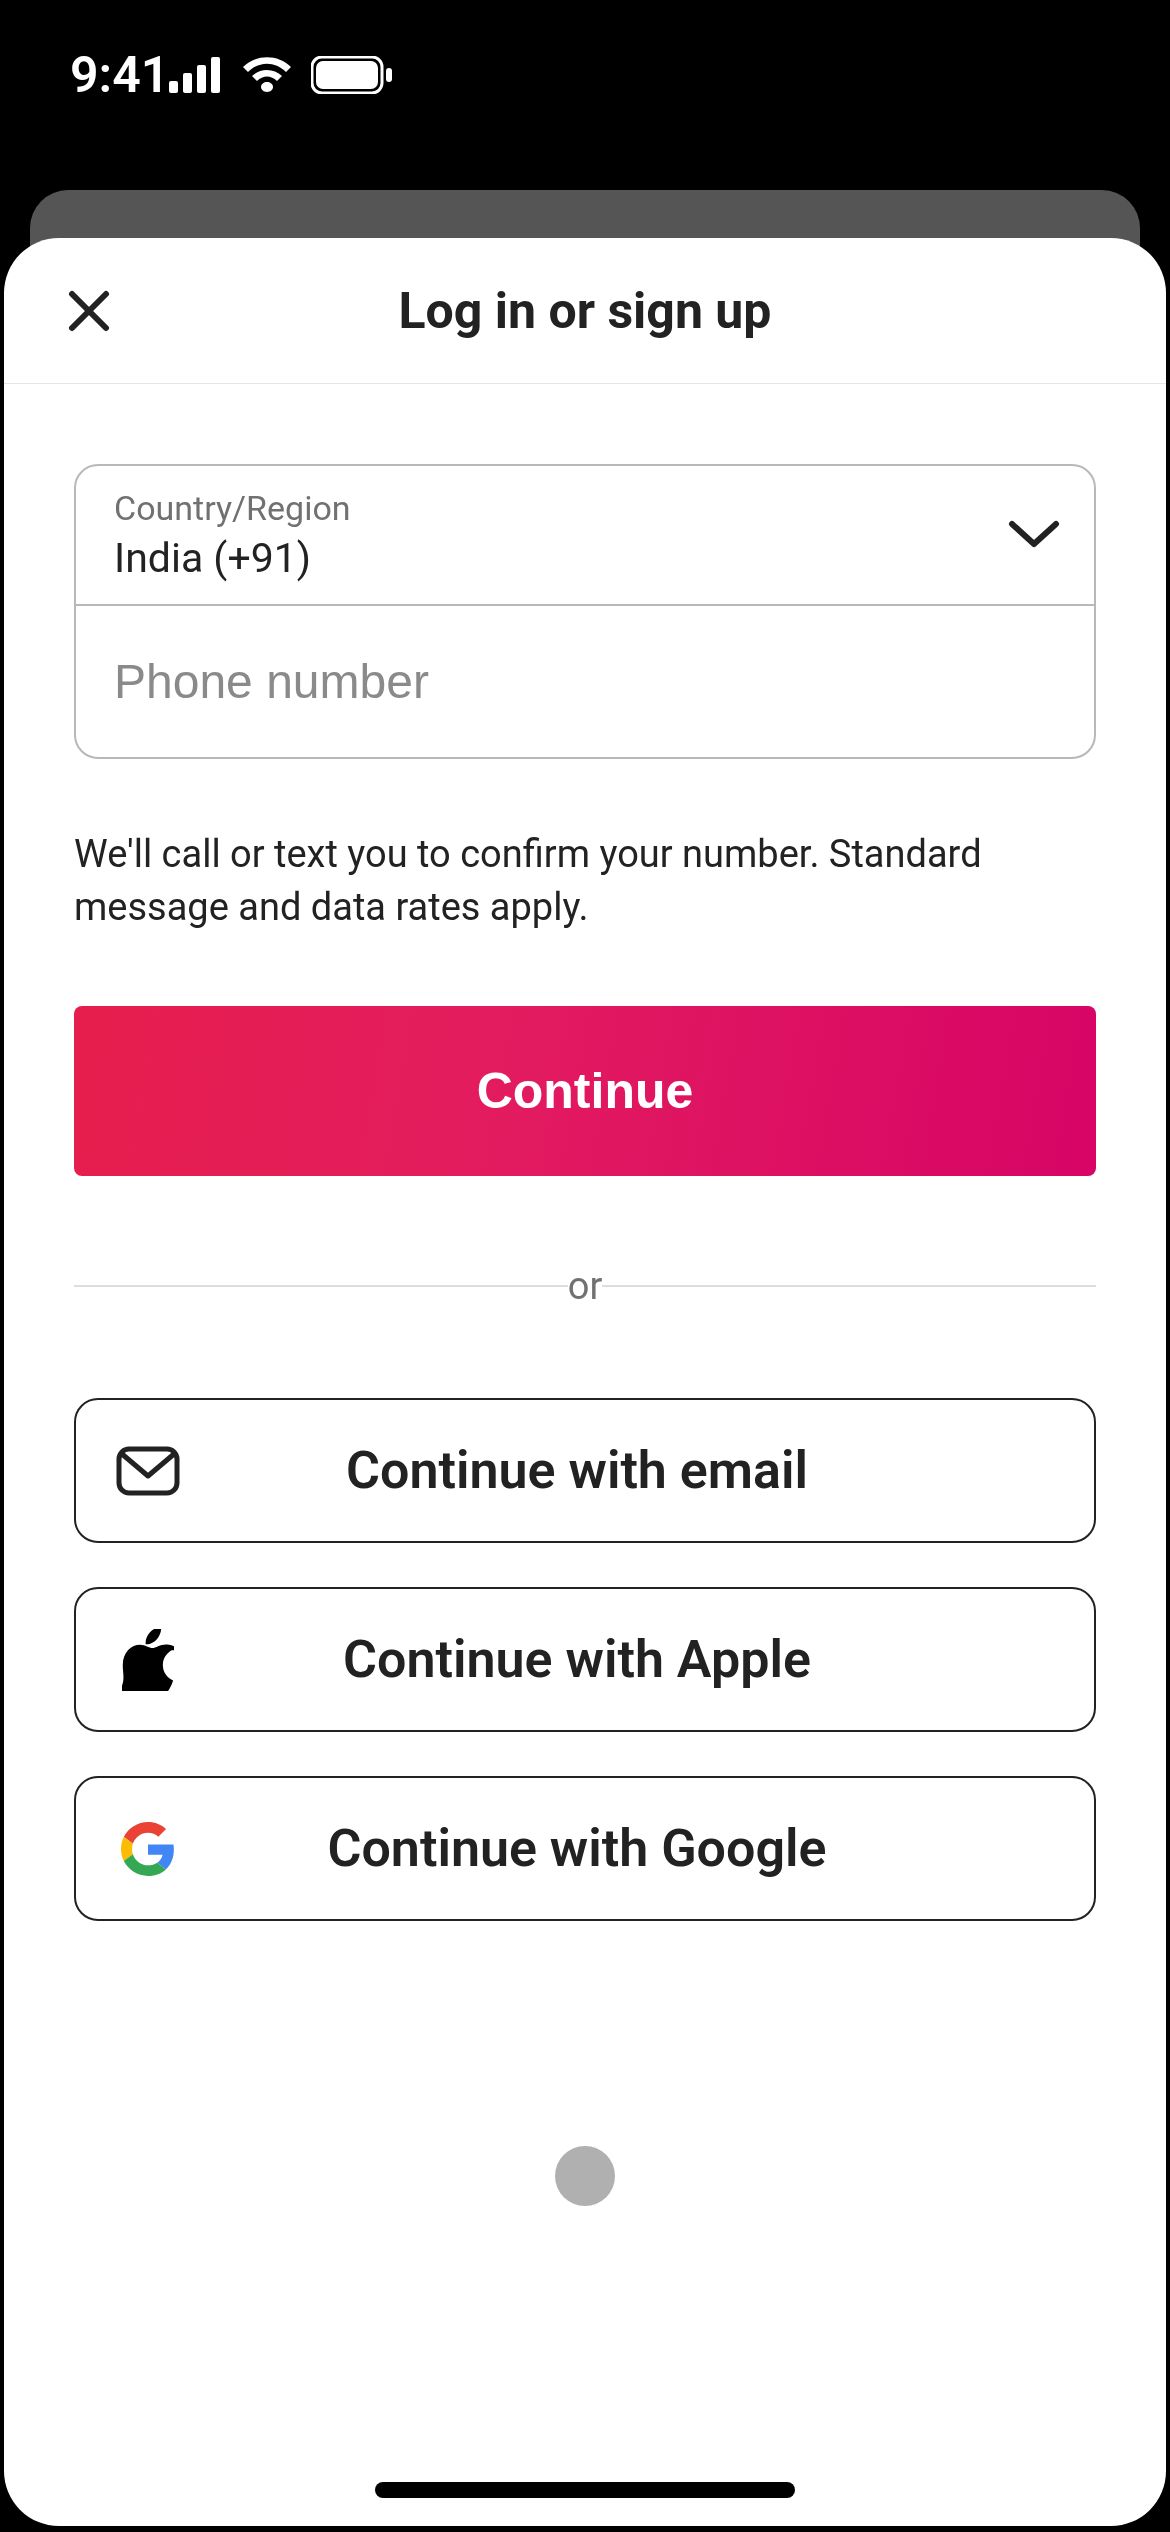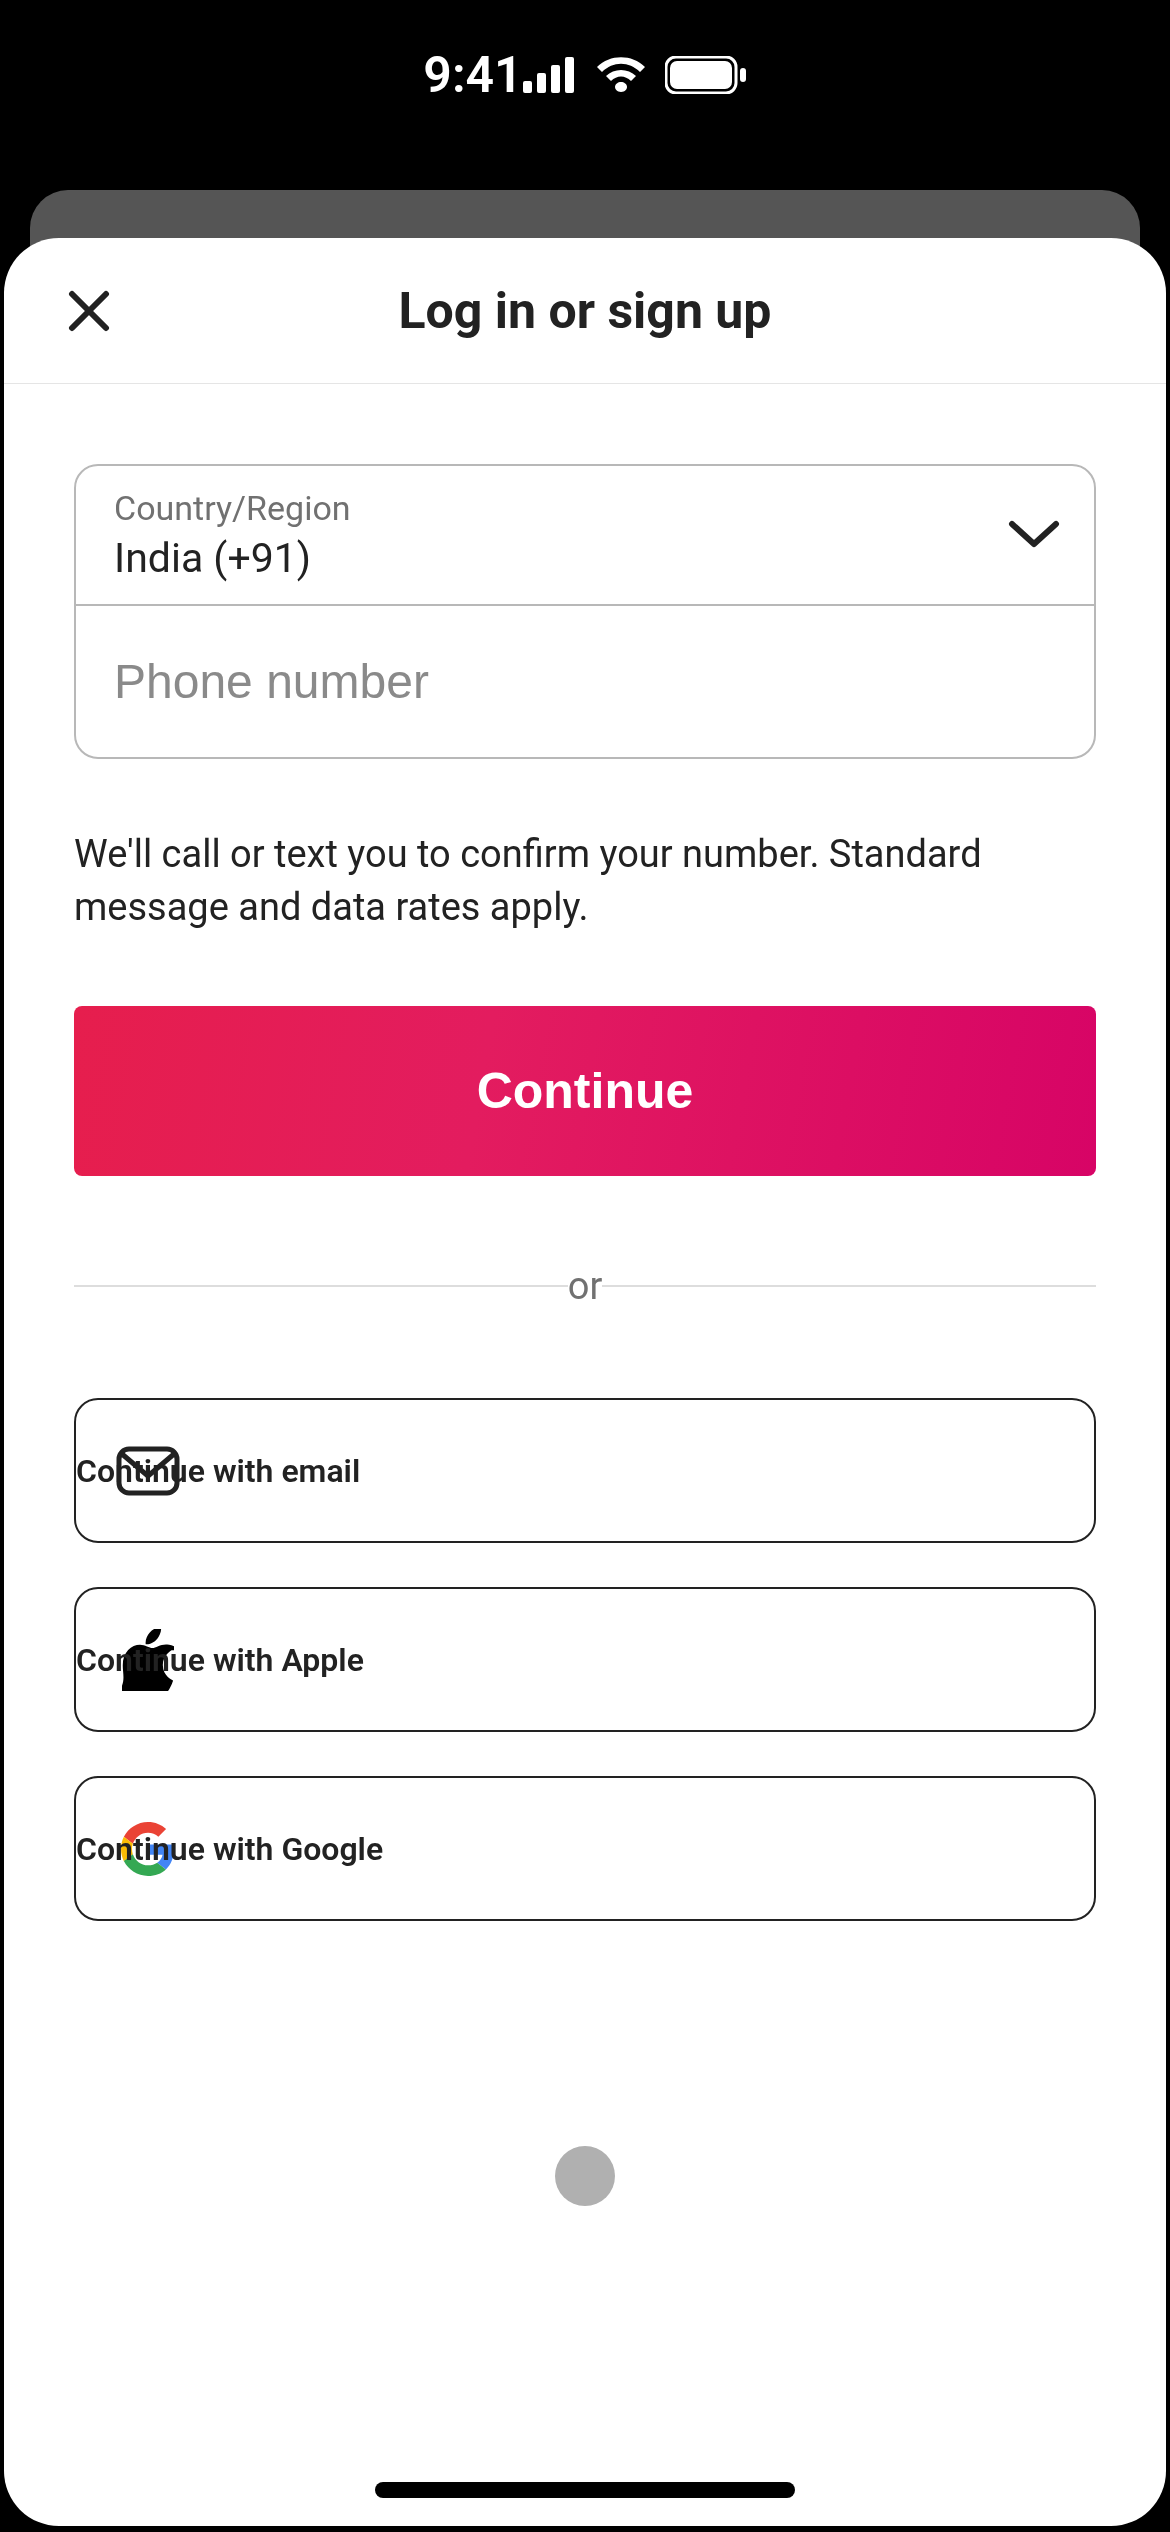--- a/index.html
+++ b/index.html
@@ -8,21 +8,21 @@
     font-family: -apple-system, BlinkMacSystemFont, "Segoe UI", Roboto, Helvetica, Arial, sans-serif;
     background: #000;
     position: relative;
     overflow: hidden;
   }
 
   
   .status-bar {
     height: 150px;
     display: flex;
-    justify-content: center;
+    justify-content: flex-start;
     align-items: center;
     padding: 0 70px;
     color: #fff;
   }
   .status-time {
     font-size: 50px;
     font-weight: 600;
   }
   .status-icons {
     display: flex;
@@ -164,22 +164,22 @@
   .social-icon {
     width: 64px;
     height: 64px;
     display: flex;
     align-items: center;
     justify-content: center;
   }
   .social-label {
     position: absolute;
     left: 0; right: 16px;
-    text-align: left;
-    font-size: 32px;
+    text-align: center;
+    font-size: 52px;
     font-weight: 600;
     color: #222;
     pointer-events: none;
   }
 
   .grey-dot {
     position: absolute;
     bottom: 320px;
     left: 50%;
     transform: translateX(-50%);

